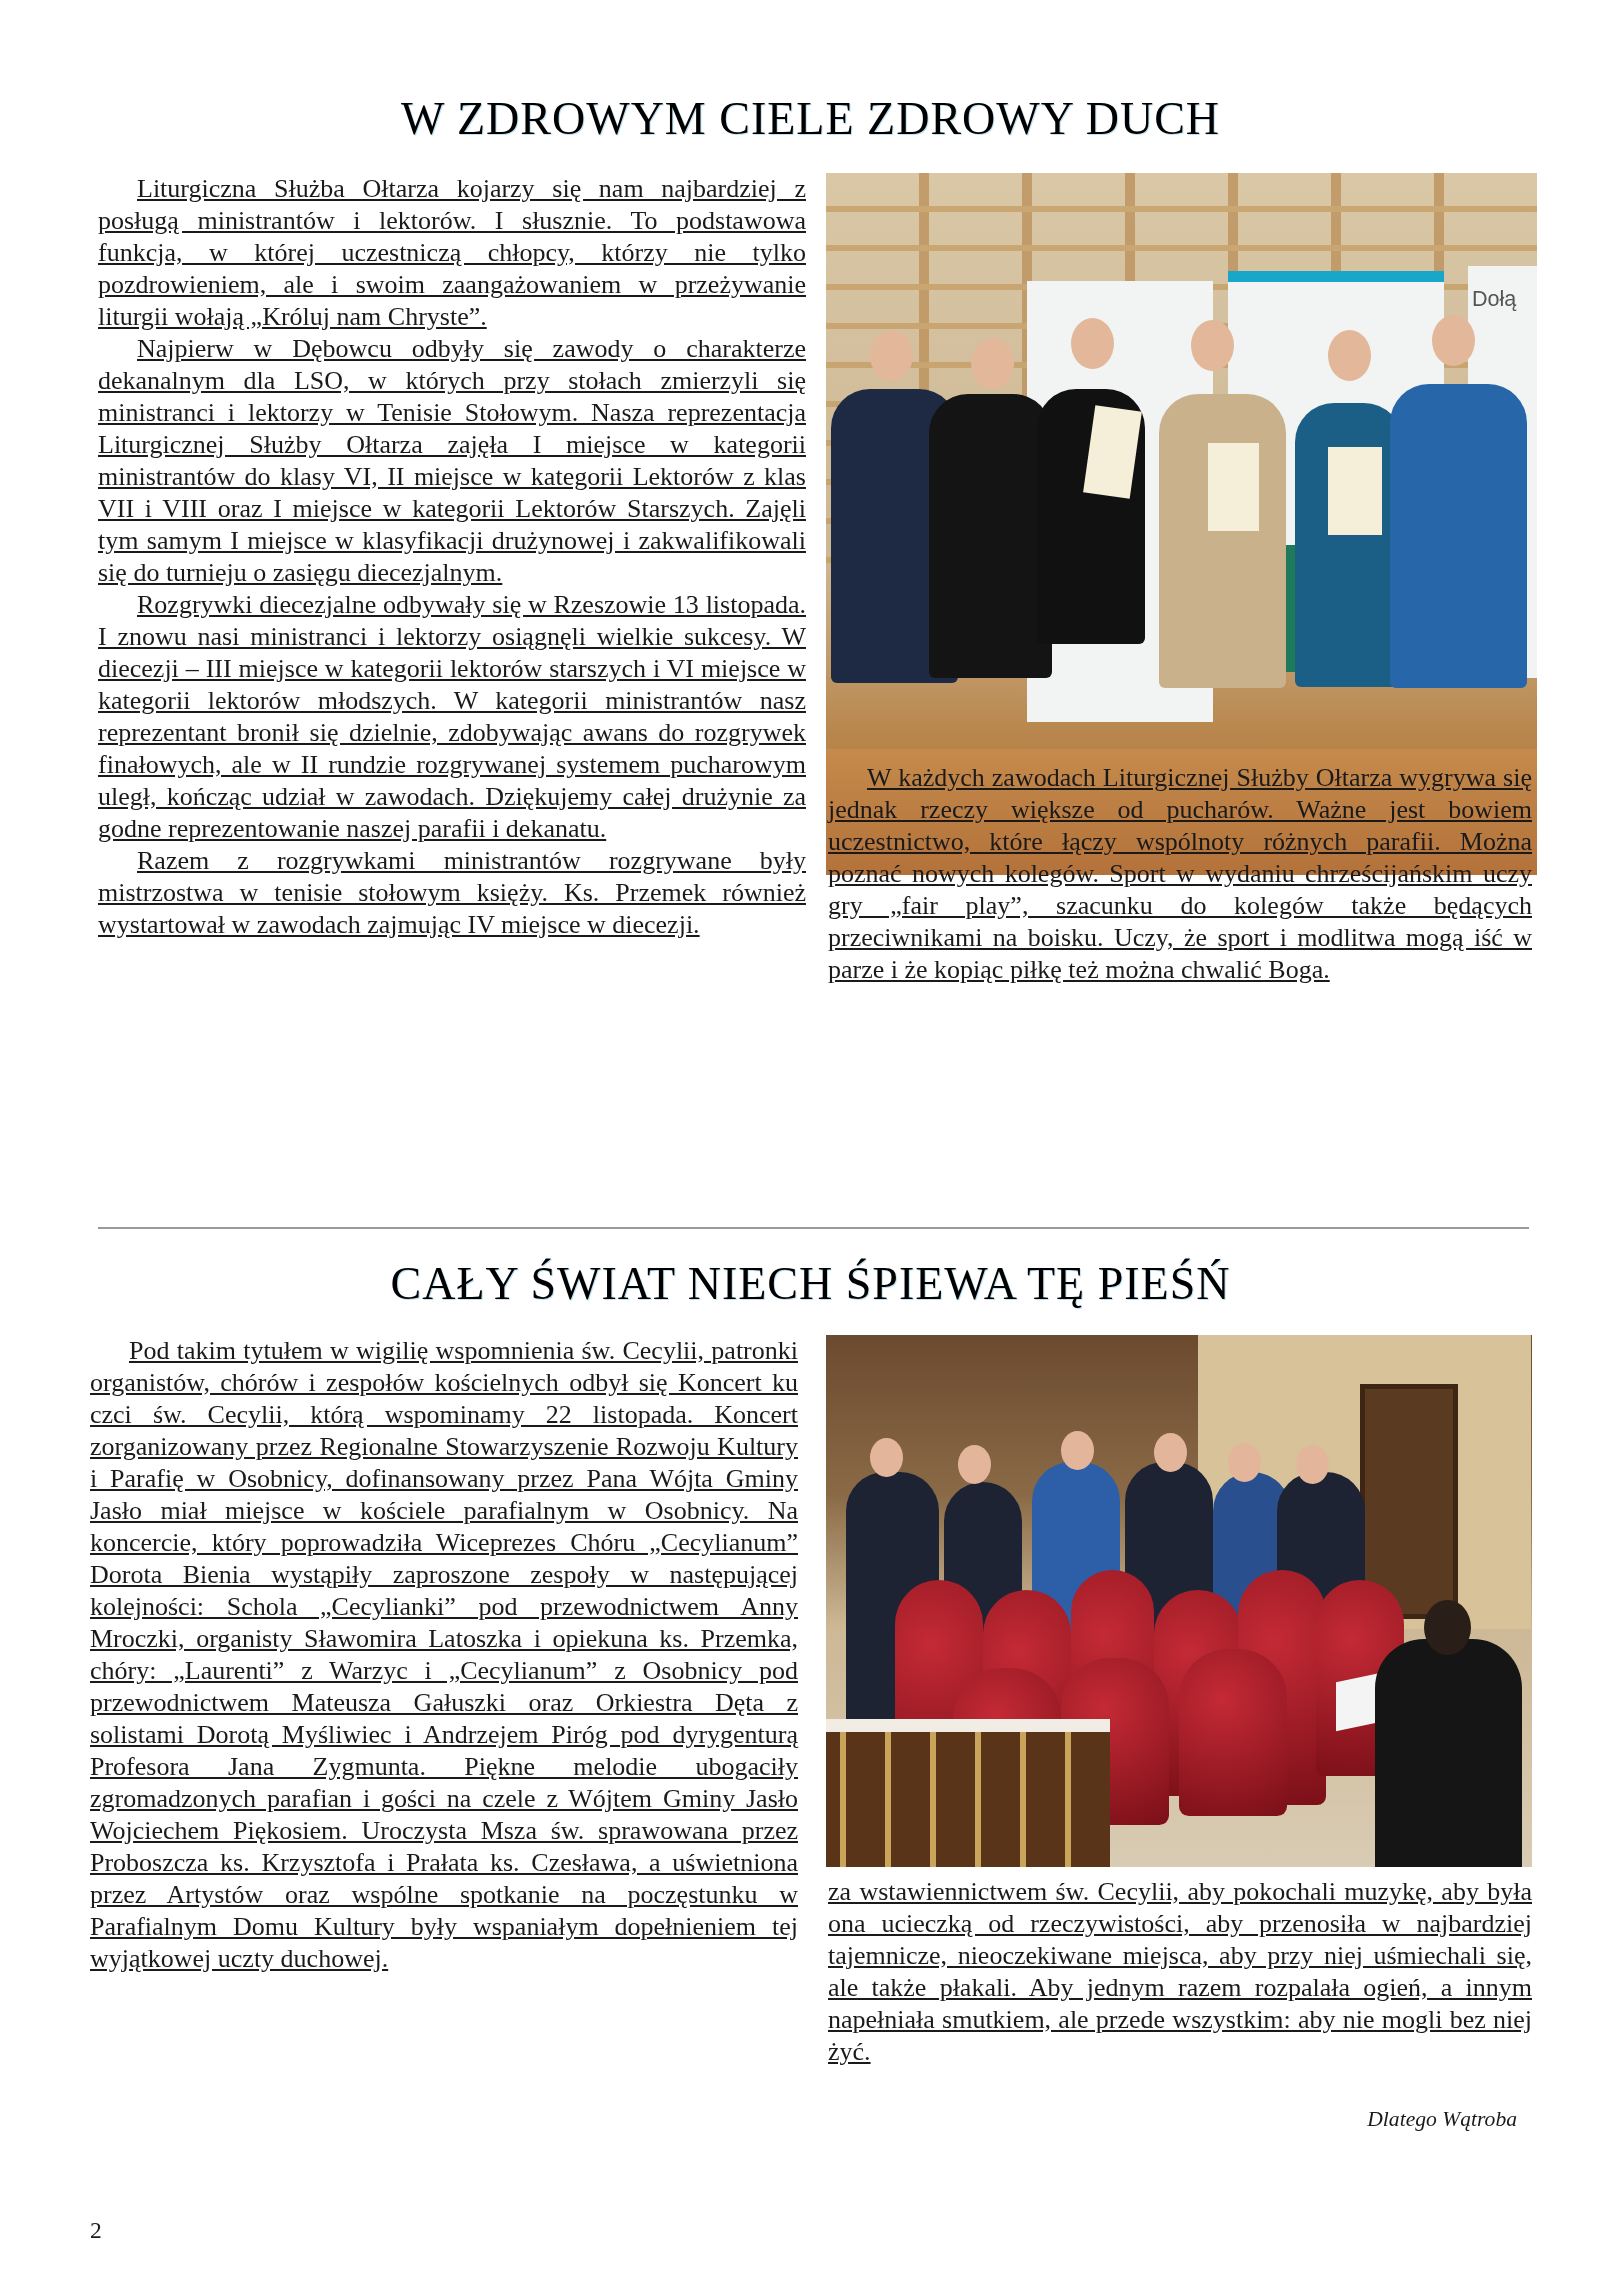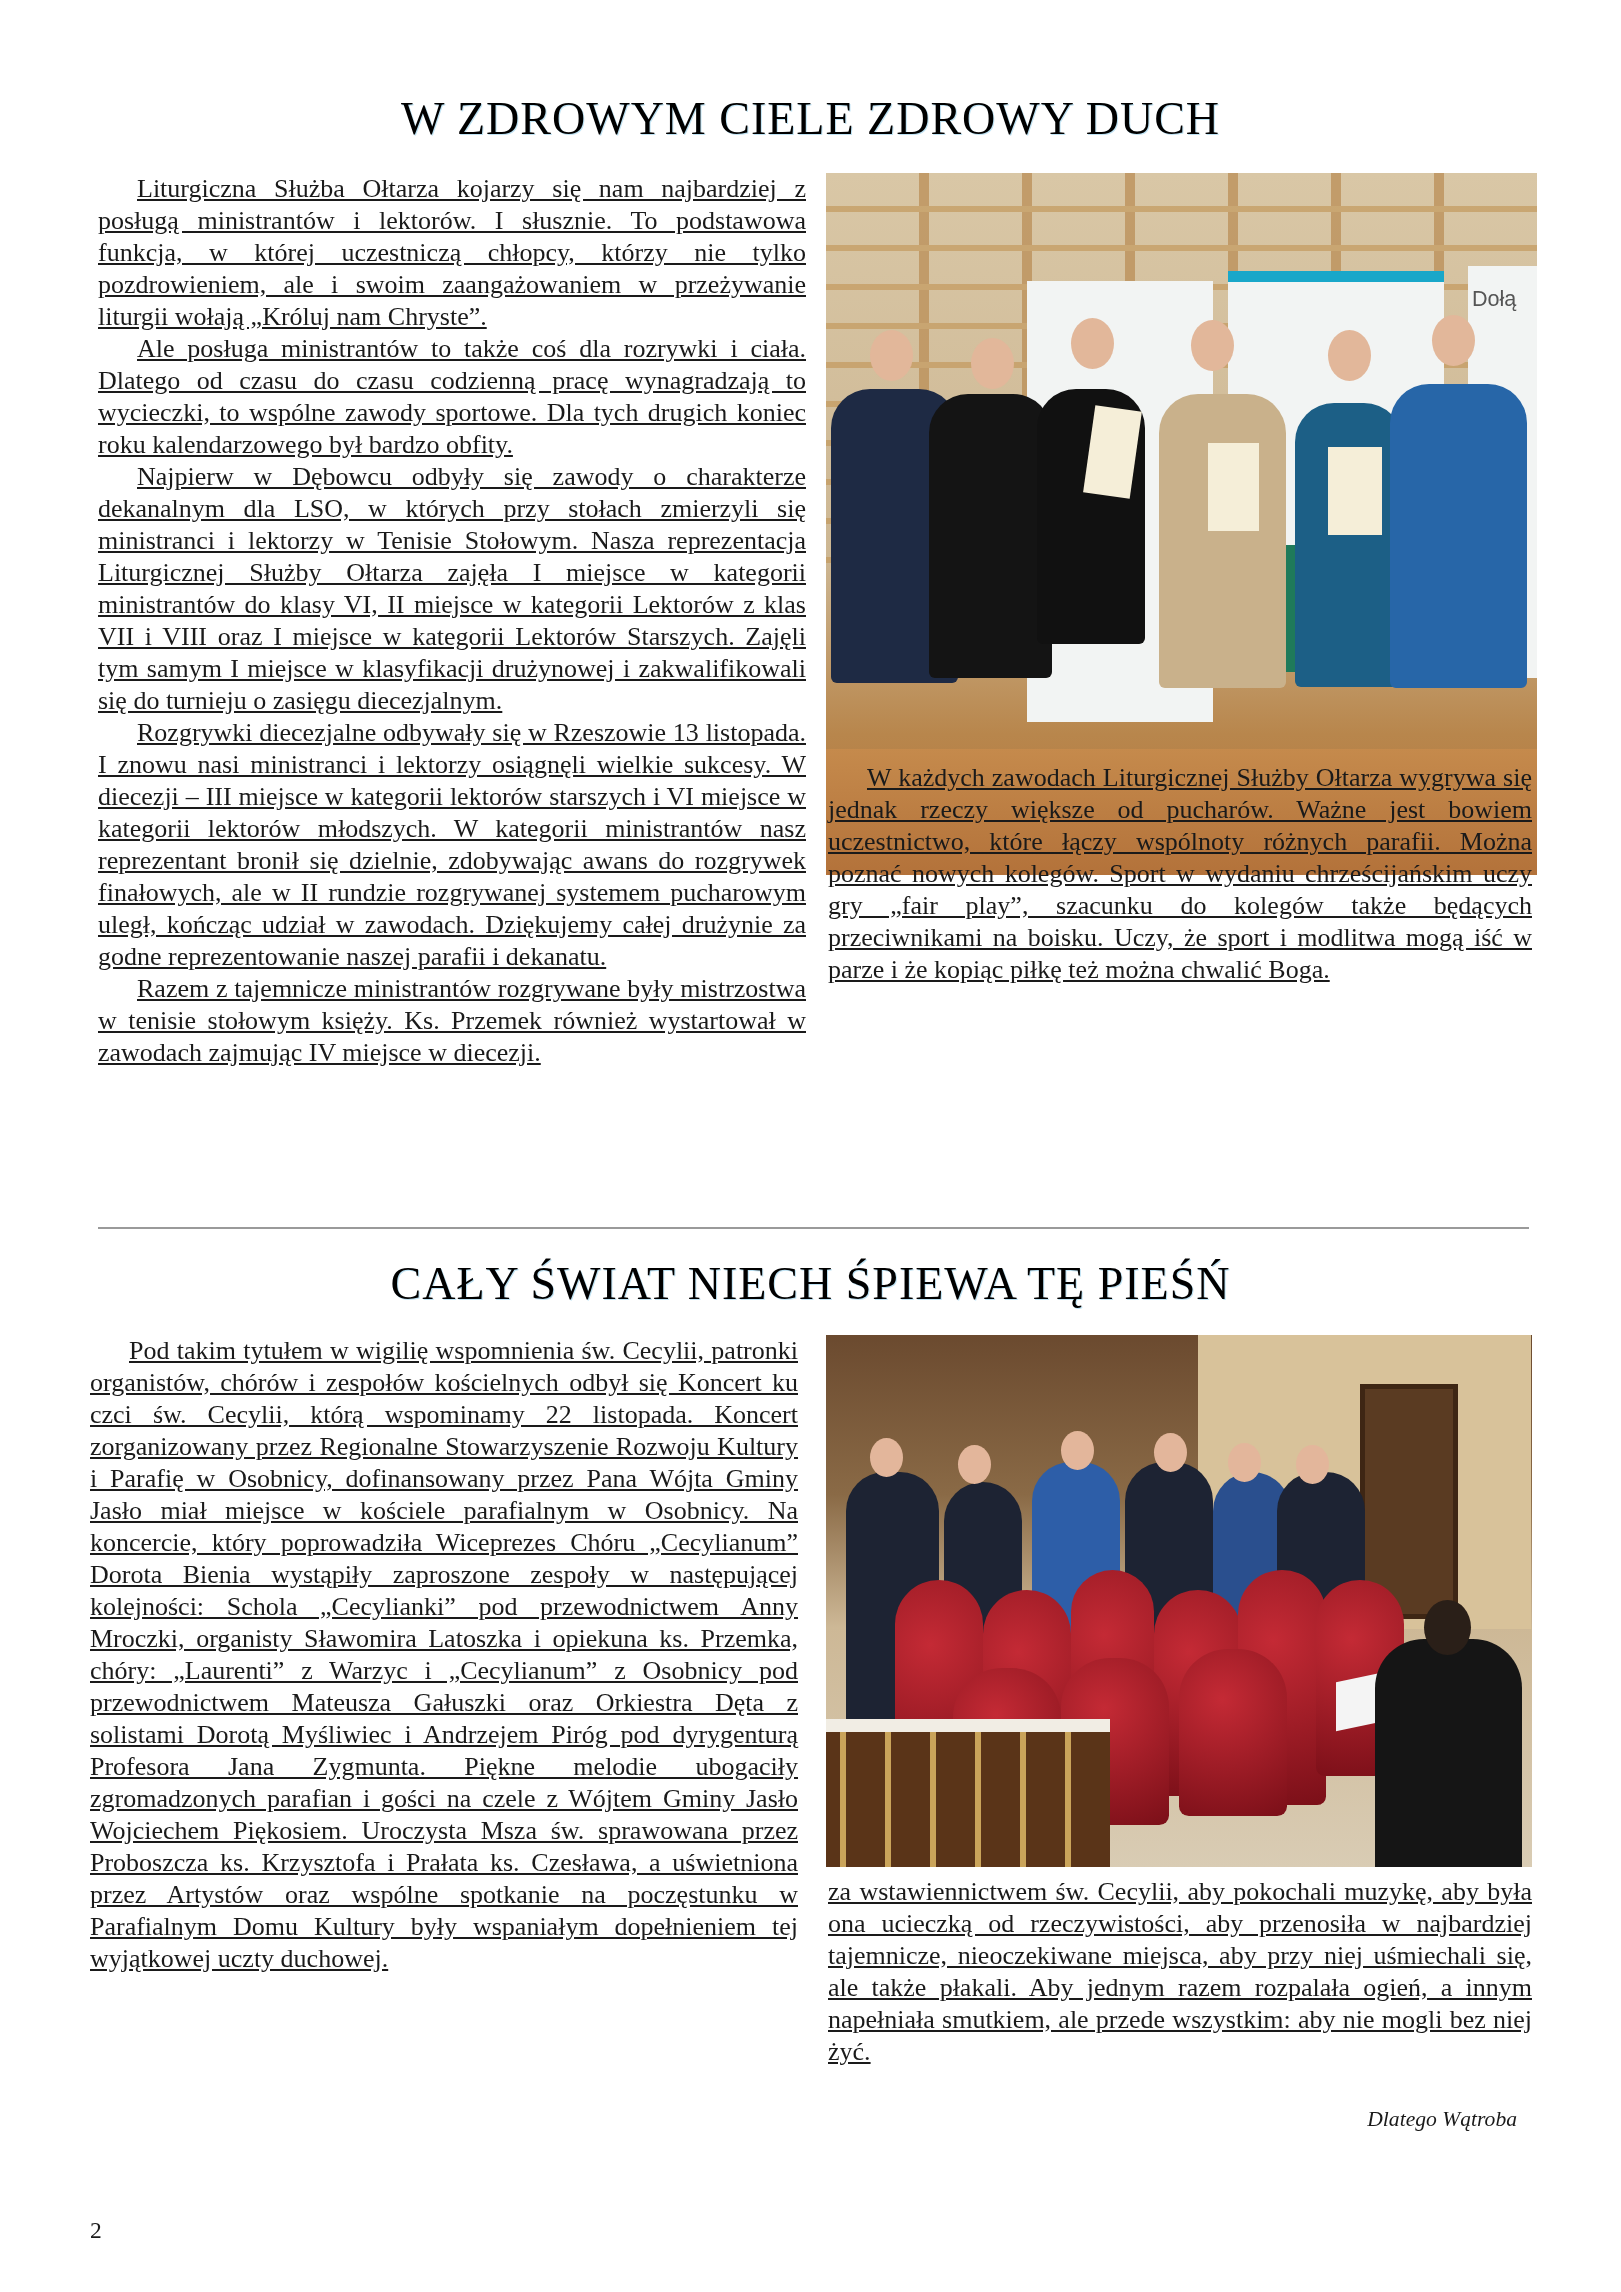--- a/index.html
+++ b/index.html
@@ -49,24 +49,23 @@
   #photo-choir .conductor { position:absolute; left:549px; top:304px; width:147px; height:228px; background:#151515; border-radius:49px 49px 0 0; }
   #photo-choir .stand { position:absolute; left:510px; top:338px; width:88px; height:49px; background:#f4f4f4; transform:skewY(-12deg); }
 </style>
 </head>
 <body>
 
 <h1 class="title" style="top:96px">W ZDROWYM CIELE ZDROWY DUCH</h1>
 
 <div class="col" style="left:98px; top:173px; width:708px;">
   <p>Liturgiczna Służba Ołtarza kojarzy się nam najbardziej z posługą ministrantów i lektorów. I słusznie. To podstawowa funkcja, w której uczestniczą chłopcy, którzy nie tylko pozdrowieniem, ale i swoim zaangażowaniem w przeżywanie liturgii wołają „Króluj nam Chryste”.</p>
-  <p>Ale posługa ministrantów to także coś dla rozrywki i ciała. Dlatego od czasu do czasu codzienną pracę wynagradzają to wycieczki, to wspólne zawody sportowe. Dla tych drugich koniec roku kalendarzowego był bardzo obfity.</p>
   <p>Najpierw w Dębowcu odbyły się zawody o charakterze dekanalnym dla LSO, w których przy stołach zmierzyli się ministranci i lektorzy w Tenisie Stołowym. Nasza reprezentacja Liturgicznej Służby Ołtarza zajęła I miejsce w kategorii ministrantów do klasy VI, II miejsce w kategorii Lektorów z klas VII i VIII oraz I miejsce w kategorii Lektorów Starszych. Zajęli tym samym I miejsce w klasyfikacji drużynowej i zakwalifikowali się do turnieju o zasięgu diecezjalnym.</p>
   <p>Rozgrywki diecezjalne odbywały się w Rzeszowie 13 listopada. I znowu nasi ministranci i lektorzy osiągnęli wielkie sukcesy. W diecezji – III miejsce w kategorii lektorów starszych i VI miejsce w kategorii lektorów młodszych. W kategorii ministrantów nasz reprezentant bronił się dzielnie, zdobywając awans do rozgrywek finałowych, ale w II rundzie rozgrywanej systemem pucharowym uległ, kończąc udział w zawodach. Dziękujemy całej drużynie za godne reprezentowanie naszej parafii i dekanatu.</p>
-  <p>Razem z tajemnicze ministrantów rozgrywane były mistrzostwa w tenisie stołowym księży. Ks. Przemek również wystartował w zawodach zajmując IV miejsce w diecezji.</p>
+  <p>Razem z rozgrywkami ministrantów rozgrywane były mistrzostwa w tenisie stołowym księży. Ks. Przemek również wystartował w zawodach zajmując IV miejsce w diecezji.</p>
 </div>
 
 <div class="photo" id="photo-sports" title="Group photo of ministrants with diplomas and trophies in a sports hall">
   <div class="wallbars"></div>
   <div class="banner" style="left:201px; top:108px; width:186px; height:441px;"></div>
   <div class="banner" style="left:402px; top:98px; width:216px; height:294px; border-top:11.8px solid #19a7c9;"></div>
   <div class="banner" style="left:642px; top:93px; width:69px; height:412px; font-family:'Liberation Sans',sans-serif; font-size:21.6px; color:#555; padding:19.6px 3.9px; box-sizing:border-box;">Dołą</div>
   <div class="floor"></div>
   <div class="table"></div>
 

